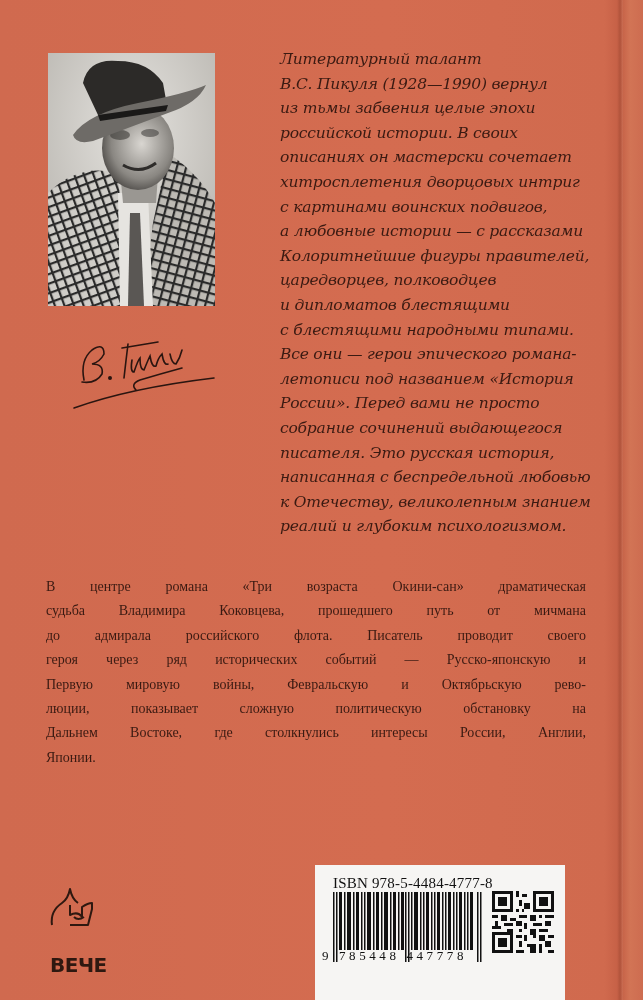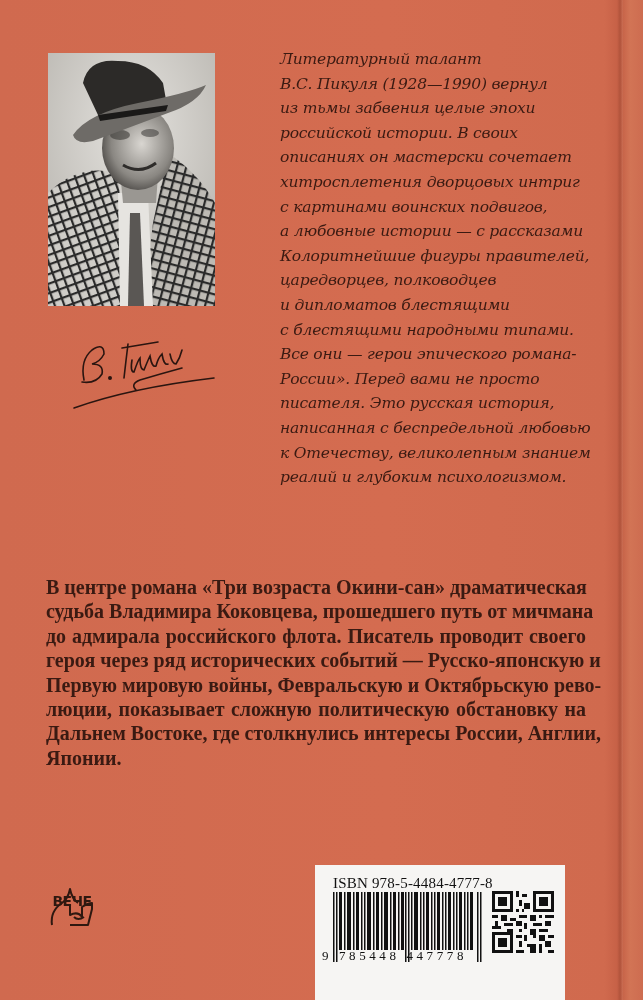--- a/index.html
+++ b/index.html
@@ -32,33 +32,32 @@
     font-style: italic;
     font-size: 15.5px; line-height: 24.6px;
     color: #3a1a12;
     letter-spacing: -0.2px;
     margin-left: 31px;
   }
   .quote .line { display:block; white-space: nowrap; }
   .annot {
     position: absolute; left: 46px; top: 575px; width: 540px;
     font-family: "Liberation Serif", "DejaVu Serif", serif;
-    font-size: 20px; line-height: 24.4px;
+    font-size: 14px; line-height: 24.4px;
     color: #3a1a12;
-    font-weight: bold;
   }
   .annot .line { display:block; white-space: nowrap; text-align: justify; text-align-last: justify; }
   .annot .line.last { text-align-last: left; }
   .logo {
     position: absolute; left: 48px; top: 887px; width: 48px; height: 60px;
   }
   .logo-text {
-    position: absolute; left: 50px; top: 893px; width: 44px;
+    position: absolute; left: 50px; top: 953px; width: 44px;
     font-family: "DejaVu Sans", sans-serif; font-weight: bold;
-    font-size: 14px; letter-spacing: -0.5px; color: #2e1810;
+    font-size: 20px; letter-spacing: -0.5px; color: #2e1810;
     text-align: center;
   }
   .isbn-label {
     position: absolute; left: 315px; top: 865px; width: 250px; height: 135px;
     background: #f6f5f3;
   }
   .isbn-text {
     position: absolute; left: 333px; top: 875px;
     font-family: "Liberation Serif", serif; font-size: 15px; color: #111;
     letter-spacing: 0.2px;
@@ -150,21 +149,23 @@
   <span class="line">российской истории. В своих</span>
   <span class="line">описаниях он мастерски сочетает</span>
   <span class="line">хитросплетения дворцовых интриг</span>
   <span class="line">с картинами воинских подвигов,</span>
   <span class="line">а любовные истории — с рассказами</span>
   <span class="line">Колоритнейшие фигуры правителей,</span>
   <span class="line">царедворцев, полководцев</span>
   <span class="line">и дипломатов блестящими</span>
   <span class="line">с блестящими народными типами.</span>
   <span class="line">Все они — герои эпического романа-</span>
+  <span class="line">летописи под названием «История</span>
   <span class="line">России». Перед вами не просто</span>
+  <span class="line">собрание сочинений выдающегося</span>
   <span class="line">писателя. Это русская история,</span>
   <span class="line">написанная с беспредельной любовью</span>
   <span class="line">к Отечеству, великолепным знанием</span>
   <span class="line">реалий и глубоким психологизмом.</span>
 </div>
 
 <div class="annot">
   <span class="line">В центре романа «Три возраста Окини-сан» драматическая</span>
   <span class="line">судьба Владимира Коковцева, прошедшего путь от мичмана</span>
   <span class="line">до адмирала российского флота. Писатель проводит своего</span>

